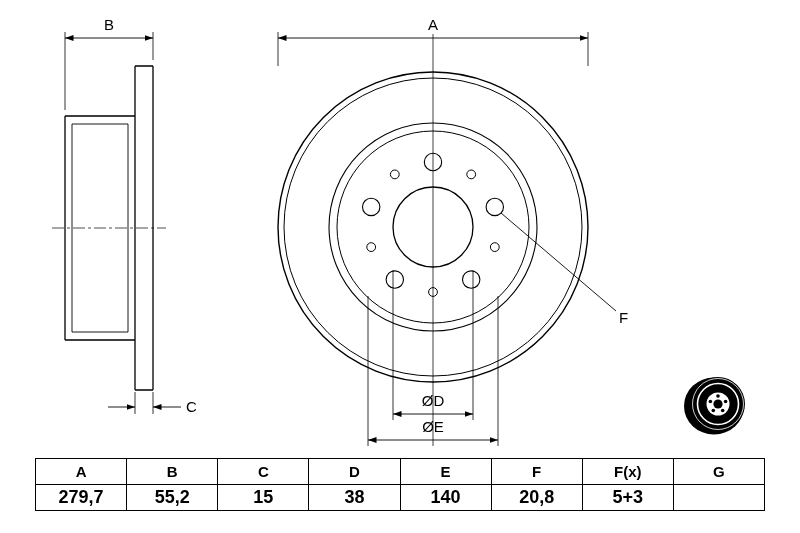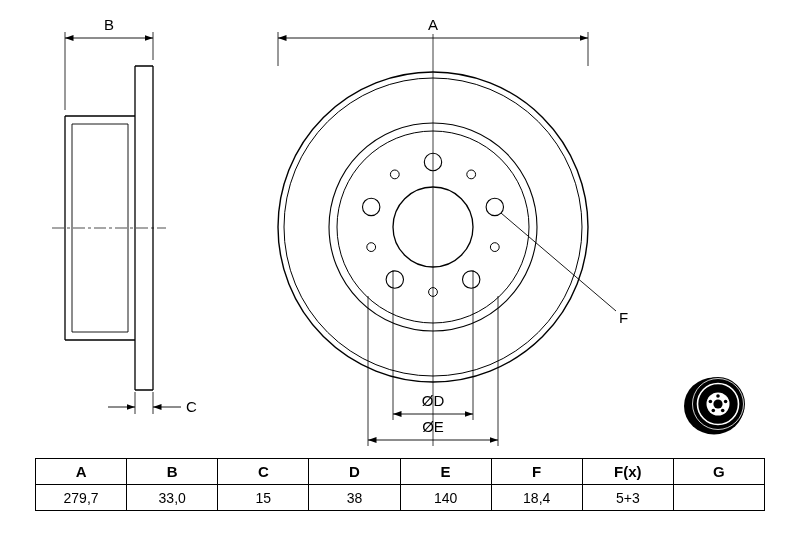--- a/index.html
+++ b/index.html
@@ -32,21 +32,21 @@
   }
   table.dim-table th, table.dim-table td {
     border: 1px solid #000000;
     text-align: center;
     vertical-align: middle;
     height: 25px;
     padding: 0;
     color: #000000;
   }
   table.dim-table th { font-size: 15px; font-weight: bold; }
-  table.dim-table td { font-size: 14px; font-weight: normal; }
+  table.dim-table td { font-size: 18px; font-weight: bold; }
 </style>
 </head>
 <body>
 
 <div class="canvas">
 
   <svg class="drawing" width="800" height="455" viewBox="0 0 800 455">
     <defs>
       <marker id="arrR" markerWidth="10" markerHeight="8" refX="8.5" refY="3" orient="0" markerUnits="userSpaceOnUse">
         <path d="M0,0 L8.5,3 L0,6 Z" fill="#000000"></path>
@@ -150,24 +150,24 @@
         <th>D</th>
         <th>E</th>
         <th>F</th>
         <th>F(x)</th>
         <th>G</th>
       </tr>
     </thead>
     <tbody>
       <tr>
         <td>279,7</td>
-        <td>33,0</td>
+        <td>55,2</td>
         <td>15</td>
         <td>38</td>
         <td>140</td>
-        <td>18,4</td>
+        <td>20,8</td>
         <td>5+3</td>
         <td></td>
       </tr>
     </tbody>
   </table>
 
 </div>
 
 </body></html>

